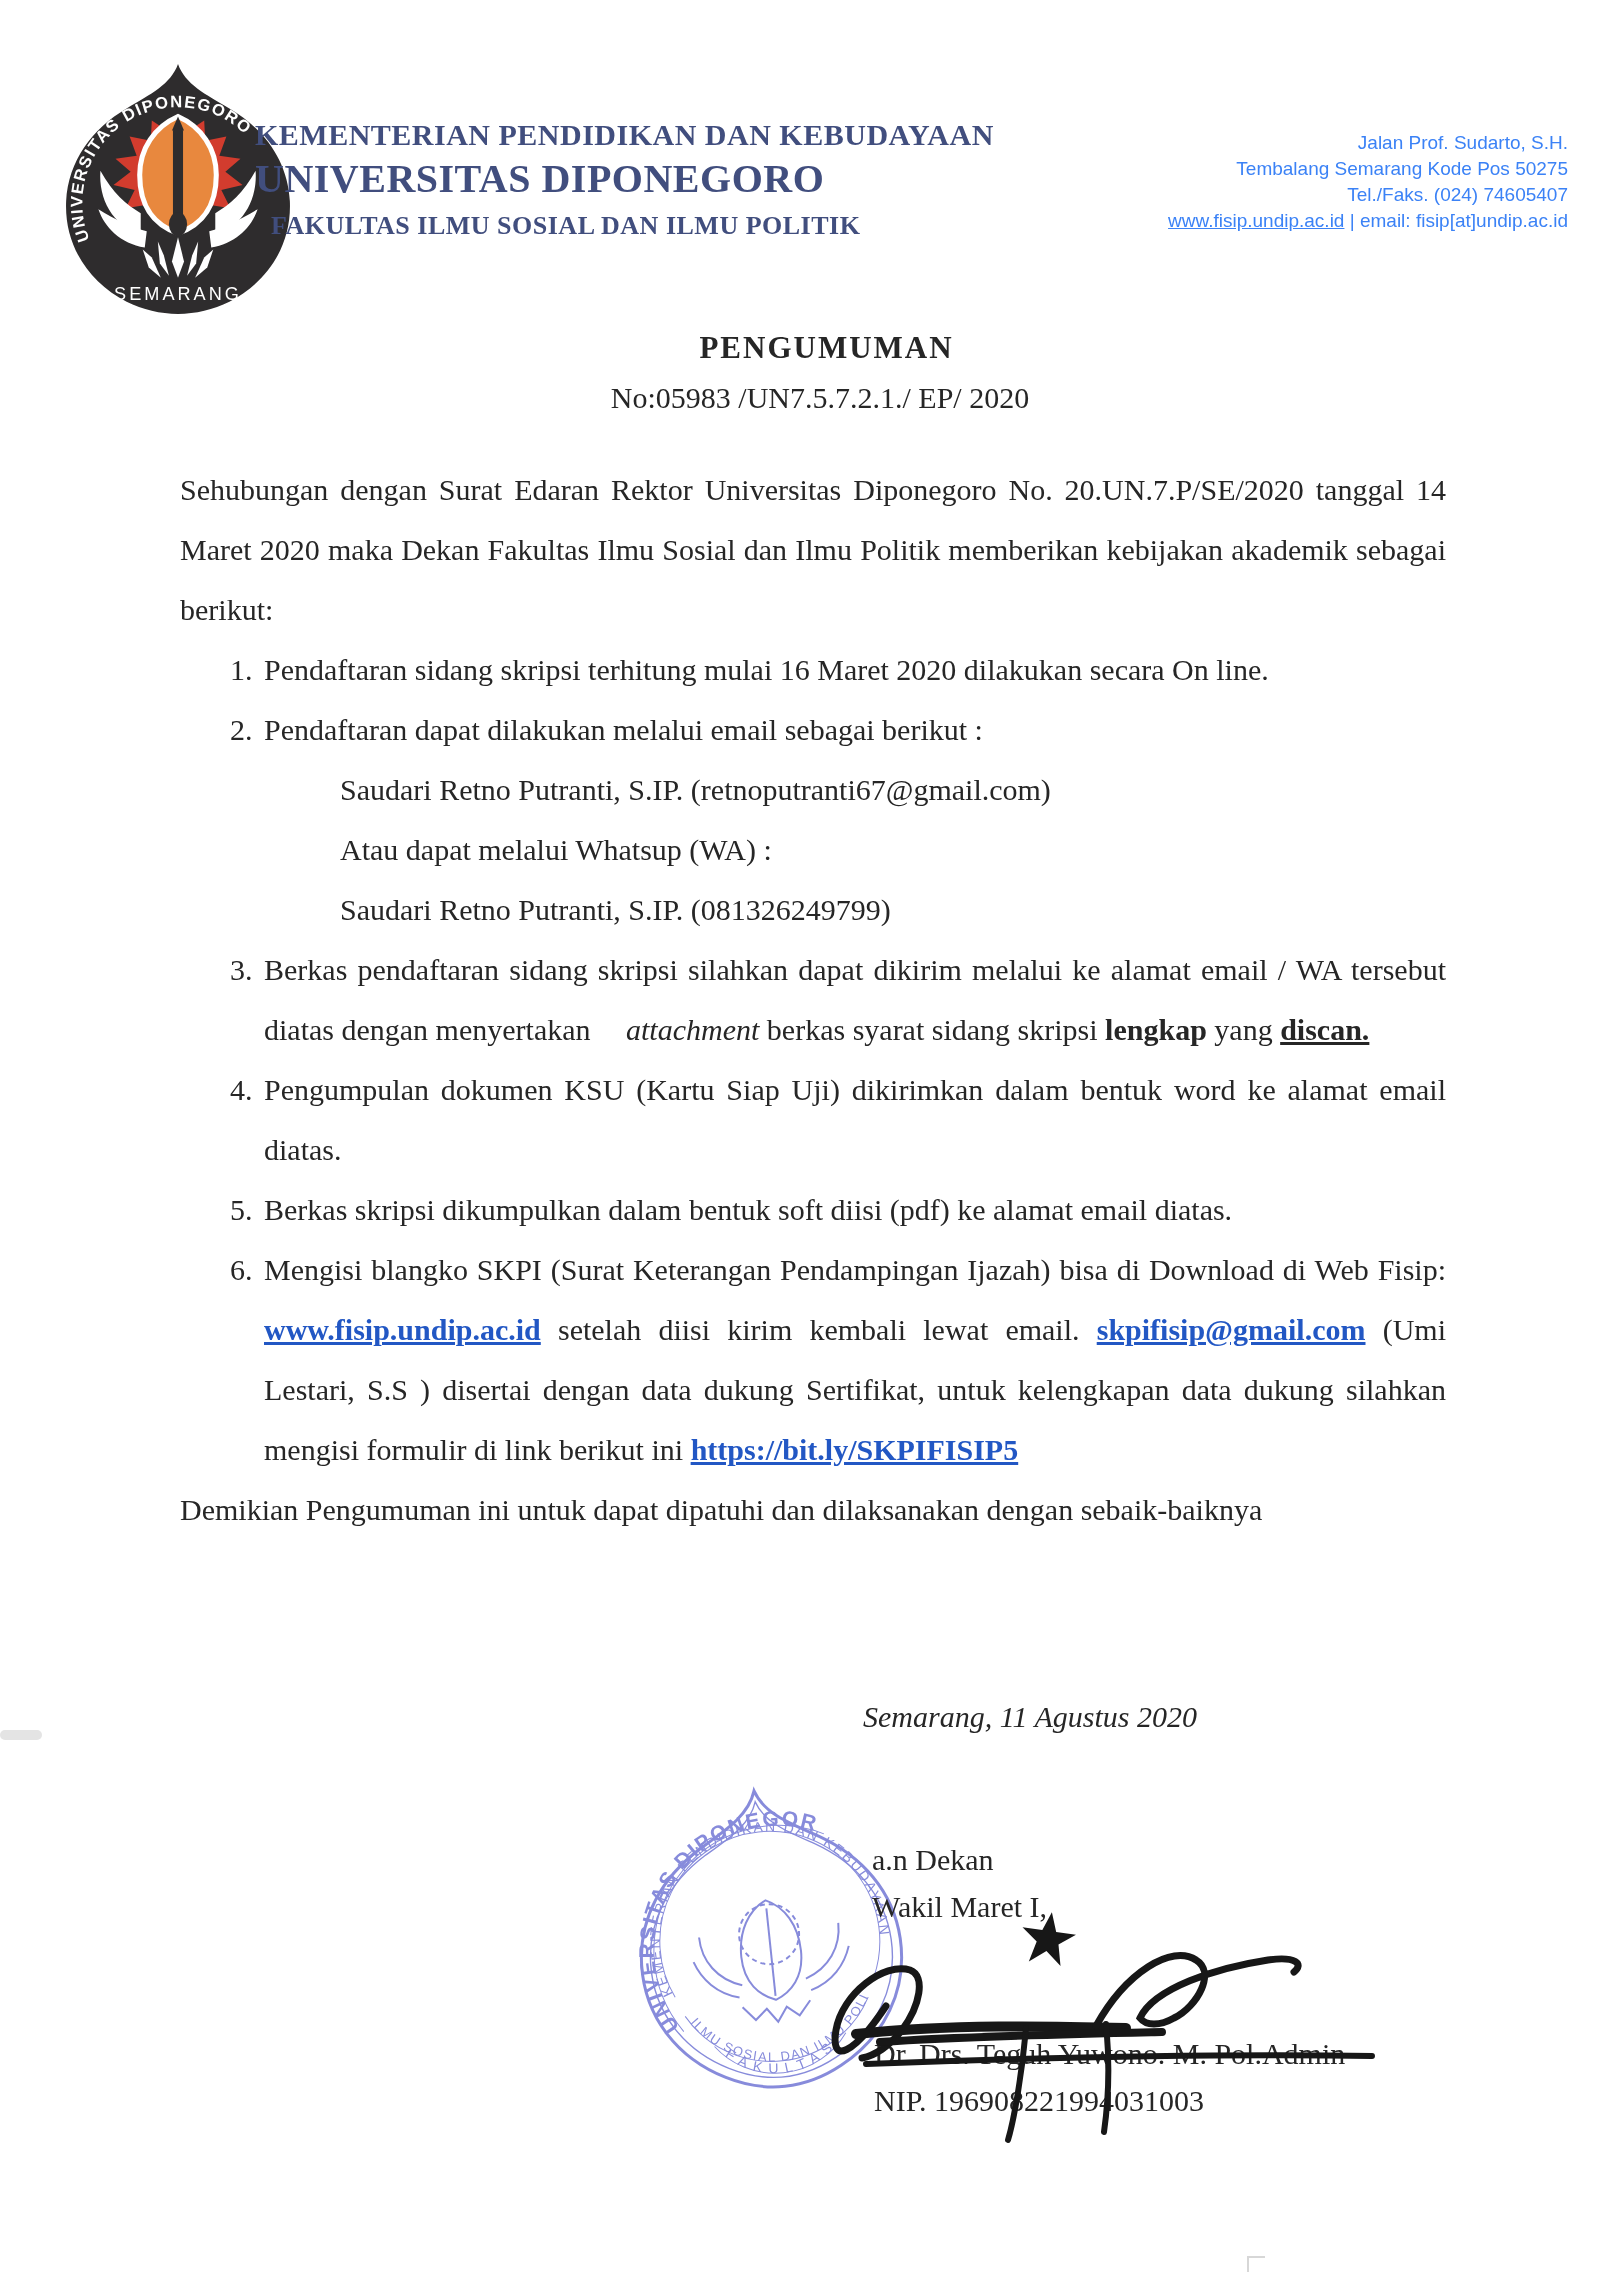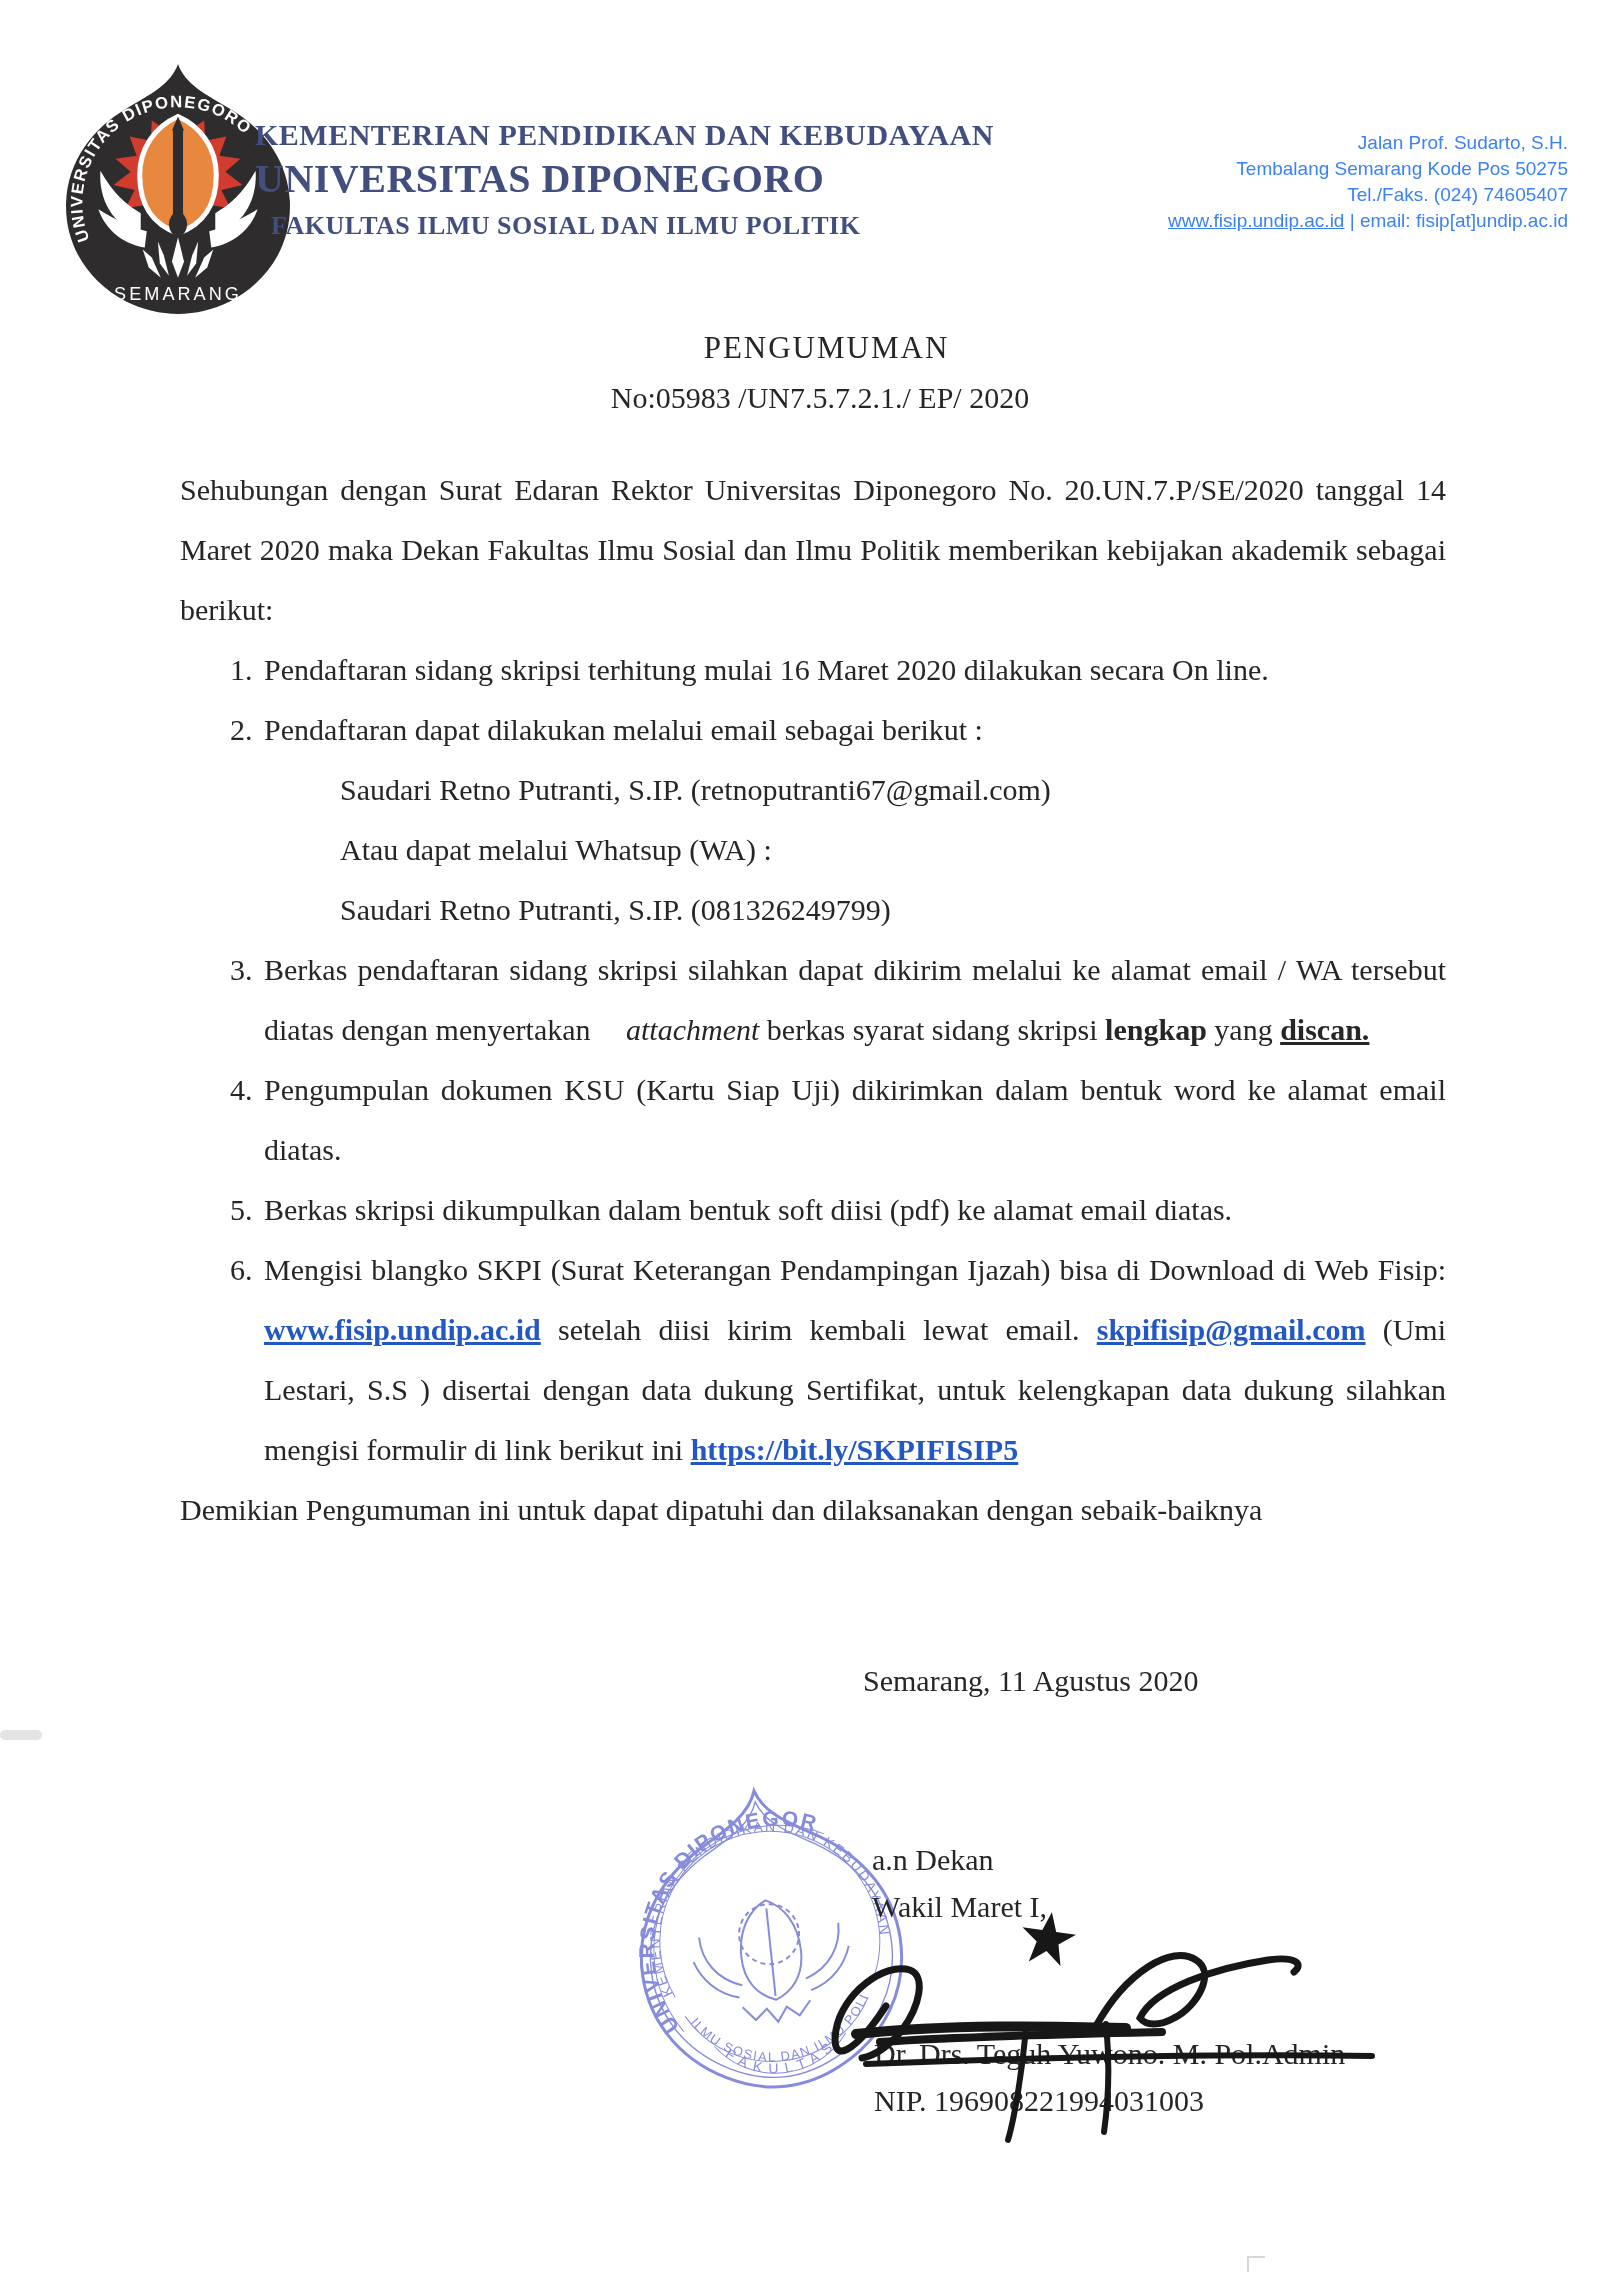--- a/index.html
+++ b/index.html
@@ -20,36 +20,36 @@
   .head-university{font-size:40px;font-weight:bold;letter-spacing:.5px;line-height:50px;}
   .head-faculty{font-size:26px;font-weight:bold;letter-spacing:.5px;line-height:44px;margin-left:16px;}
   .contact{
     position:absolute;right:56px;top:130px;text-align:right;
     font-family:"Liberation Sans", sans-serif;
     font-size:19px;line-height:26px;color:#3b82f6;
   }
   .contact .web{text-decoration:underline;cursor:pointer;}
   
   .title-block{position:absolute;top:330px;left:0;right:0;text-align:center;}
-  .title-heading{font-size:31px;font-weight:normal;letter-spacing:2px;padding-left:29px;}
+  .title-heading{font-size:31px;font-weight:bold;letter-spacing:2px;padding-left:29px;}
   .title-number{font-size:30px;margin-top:15px;padding-left:16px;}
   
   .content{
     position:absolute;left:180px;top:460px;width:1266px;
     font-size:30px;line-height:60px;
   }
   .jus{text-align:justify;}
   .item{display:grid;grid-template-columns:34px 1fr;padding-left:50px;}
   .item .num{text-align:left;}
   .sub{padding-left:160px;}
   .lnk{color:#2257c4;font-weight:bold;text-decoration:underline;cursor:pointer;}
   .b{font-weight:bold;}
   .i{font-style:italic;margin-left:28px;}
   .bu{font-weight:bold;text-decoration:underline;}
-  .date-line{position:absolute;left:863px;top:1664px;font-size:30px;}
+  .date-line{position:absolute;left:863px;top:1700px;font-size:30px;font-style:italic;}
   
   .sig-text{position:absolute;left:872px;top:1836px;font-size:30px;line-height:47px;z-index:3;}
   .sig-name-block{position:absolute;left:874px;top:2030px;font-size:30px;line-height:47px;z-index:3;}
   .stamp{position:absolute;left:622px;top:1782px;width:300px;height:360px;z-index:1;opacity:.92;}
   .sig-stroke{position:absolute;left:790px;top:1878px;width:770px;height:290px;z-index:4;pointer-events:none;}
   
   .artifact-left{position:absolute;left:0px;top:1730px;width:42px;height:10px;background:#e4e4e4;border-radius:5px;}
   .artifact-corner{position:absolute;left:1247px;top:2256px;width:16px;height:14px;border-left:2px solid #d7d7d7;border-top:2px solid #d7d7d7;}
 </style>
 </head>

